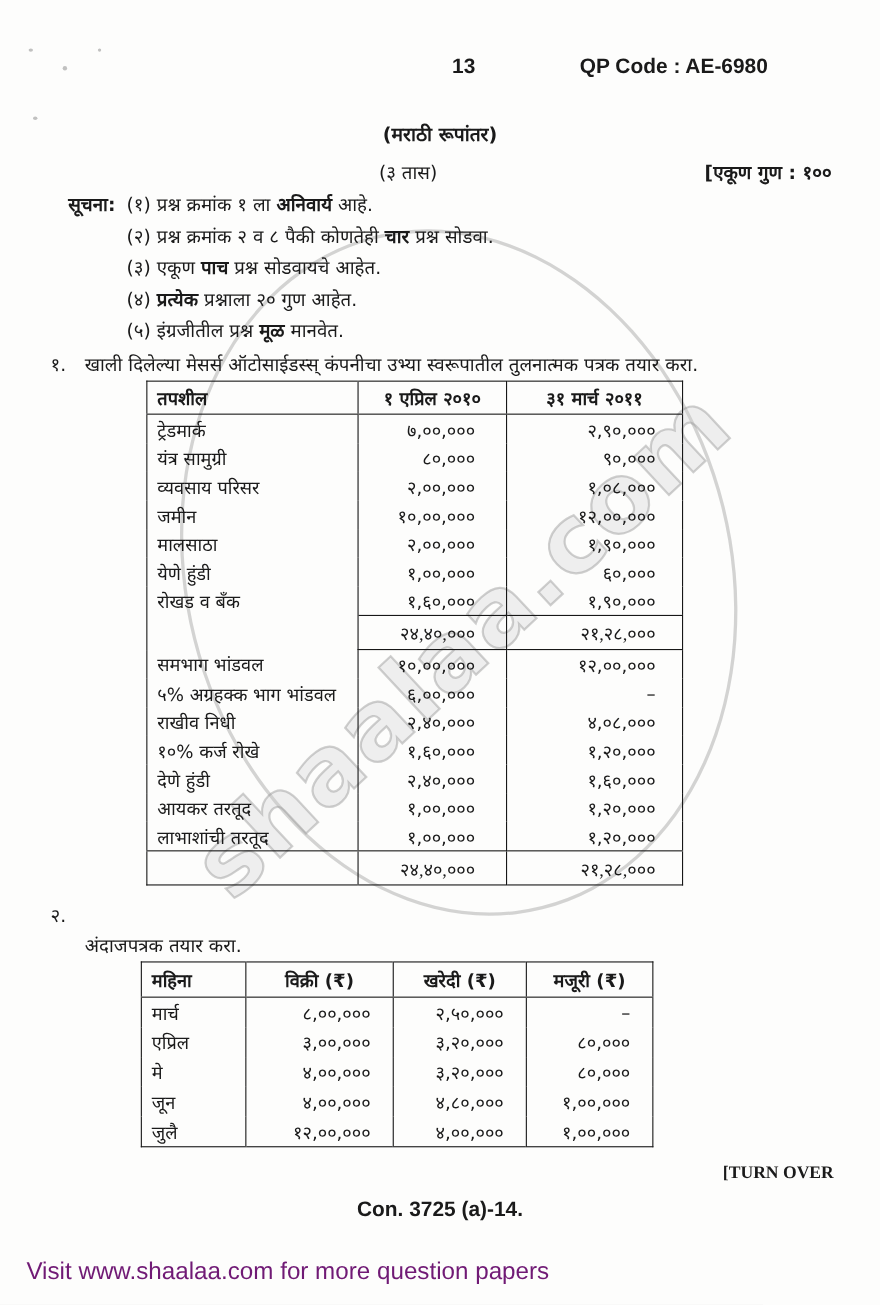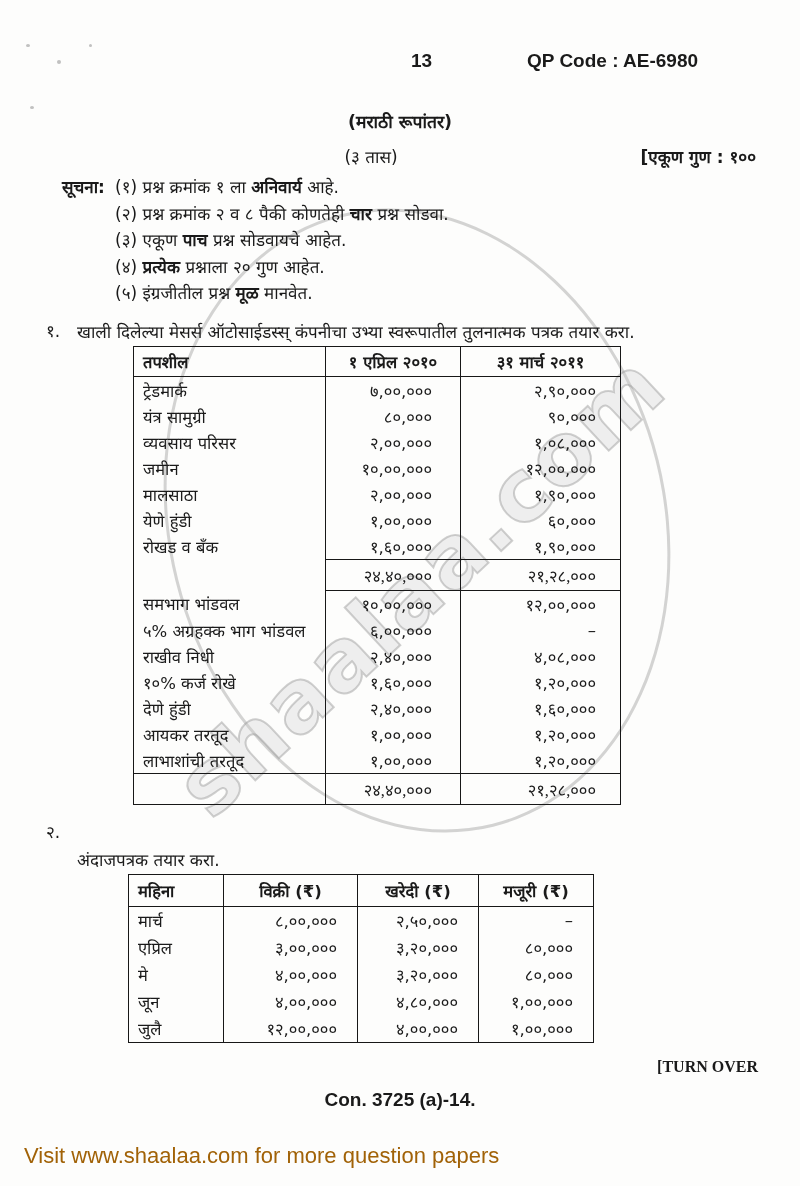--- a/index.html
+++ b/index.html
@@ -20,21 +20,21 @@
   .pageno{position:absolute;left:392px;top:50px;font-size:19px;font-weight:bold;margin-left:19px;}
   .qpcode{position:absolute;left:527px;top:50px;font-size:19px;font-weight:bold;}
   .title{position:absolute;left:0;top:109px;width:800px;text-align:center;font-size:17.5px;font-weight:bold;}
   .duration{position:absolute;left:0;top:145px;width:742px;text-align:center;font-size:17px;}
   .marks{position:absolute;right:44px;top:145px;font-size:17px;font-weight:bold;}
 
   
   .instr{position:absolute;left:62px;top:174px;font-size:17px;line-height:26.5px;}
   .instr-row{display:flex;}
   .instr-label{font-weight:bold;width:53px;flex:none;}
-  .instr b, .qtext b{font-weight:bold;}
+  .instr b, .qtext b{font-weight:bold;font-family:Liberation Mono, monospace;}
 
   
   .q1{position:absolute;left:46px;top:319px;width:720px;font-size:17px;display:flex;}
   .q2{position:absolute;left:46px;top:820px;width:730px;font-size:17px;display:flex;}
   .qnum{width:31px;flex:none;}
   .qtext{line-height:27px;}
 
   
   table{border-collapse:collapse;table-layout:fixed;font-size:16.5px;}
   .t1{position:absolute;left:133px;top:346px;width:487px;border:1.7px solid #171717;}
@@ -50,21 +50,21 @@
   .t1 .n1{padding-right:28px;}
   .t1 .n2{padding-right:24px;}
   .t2 .num{padding-right:20px;}
   .ctr{text-align:center;}
   .top{border-top:1.6px solid #171717;font-family:Liberation Serif, serif;}
   .bot{border-bottom:1.6px solid #171717;}
 
   
   .turnover{position:absolute;right:42px;top:1058px;font-family:"Liberation Serif",serif;font-size:16px;font-weight:bold;}
   .concode{position:absolute;left:0;top:1089px;width:800px;text-align:center;font-family:"Liberation Sans",sans-serif;font-size:19px;font-weight:bold;}
-  .bottombar{position:absolute;left:24px;top:1143px;font-family:"Liberation Sans",sans-serif;font-size:22px;color:#a16207;}
+  .bottombar{position:absolute;left:24px;top:1143px;font-family:"Liberation Sans",sans-serif;font-size:22px;color:#701a75;}
 </style>
 </head>
 <body>
 
 <div class="page">
 
   <div class="wm-ellipse"></div>
   <div class="wm-text">shaalaa.com</div>
 
   <div class="speck" style="left:26px;top:44px;width:4px;height:3px;"></div>

